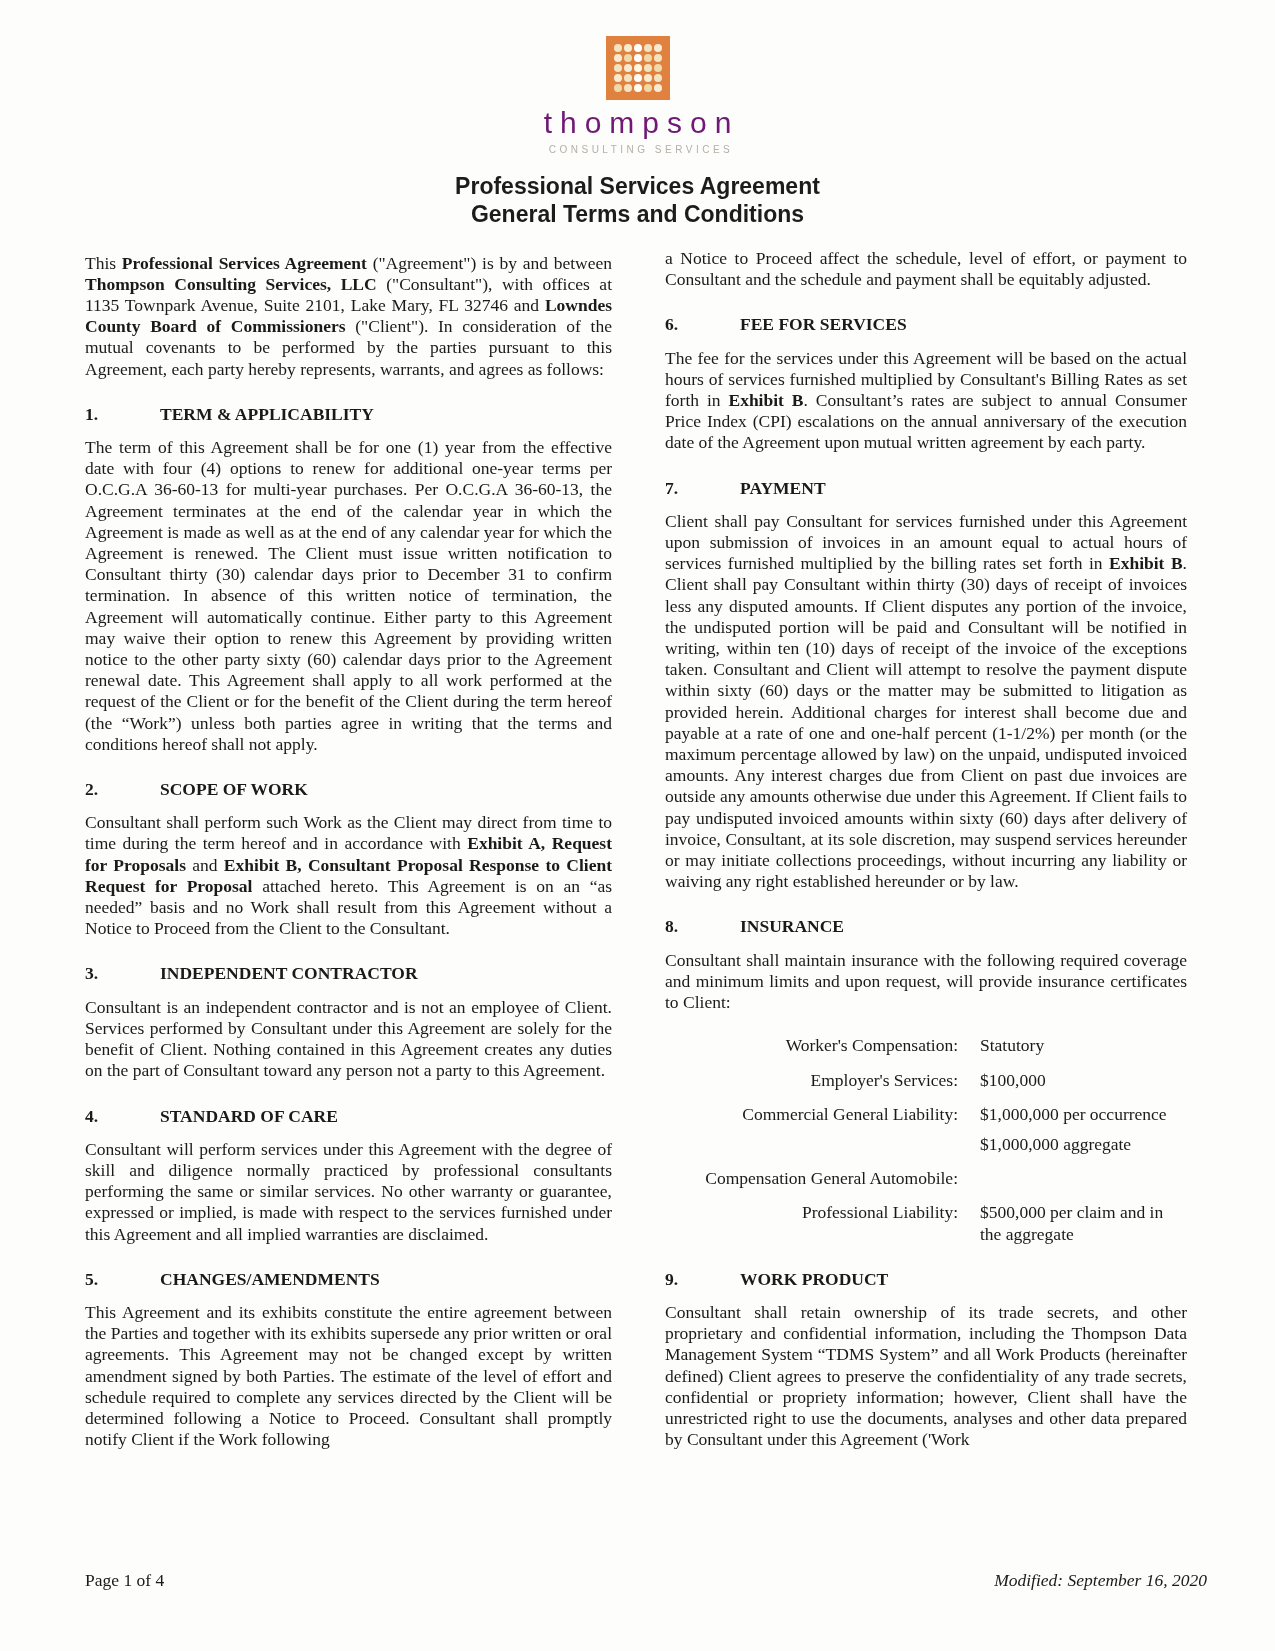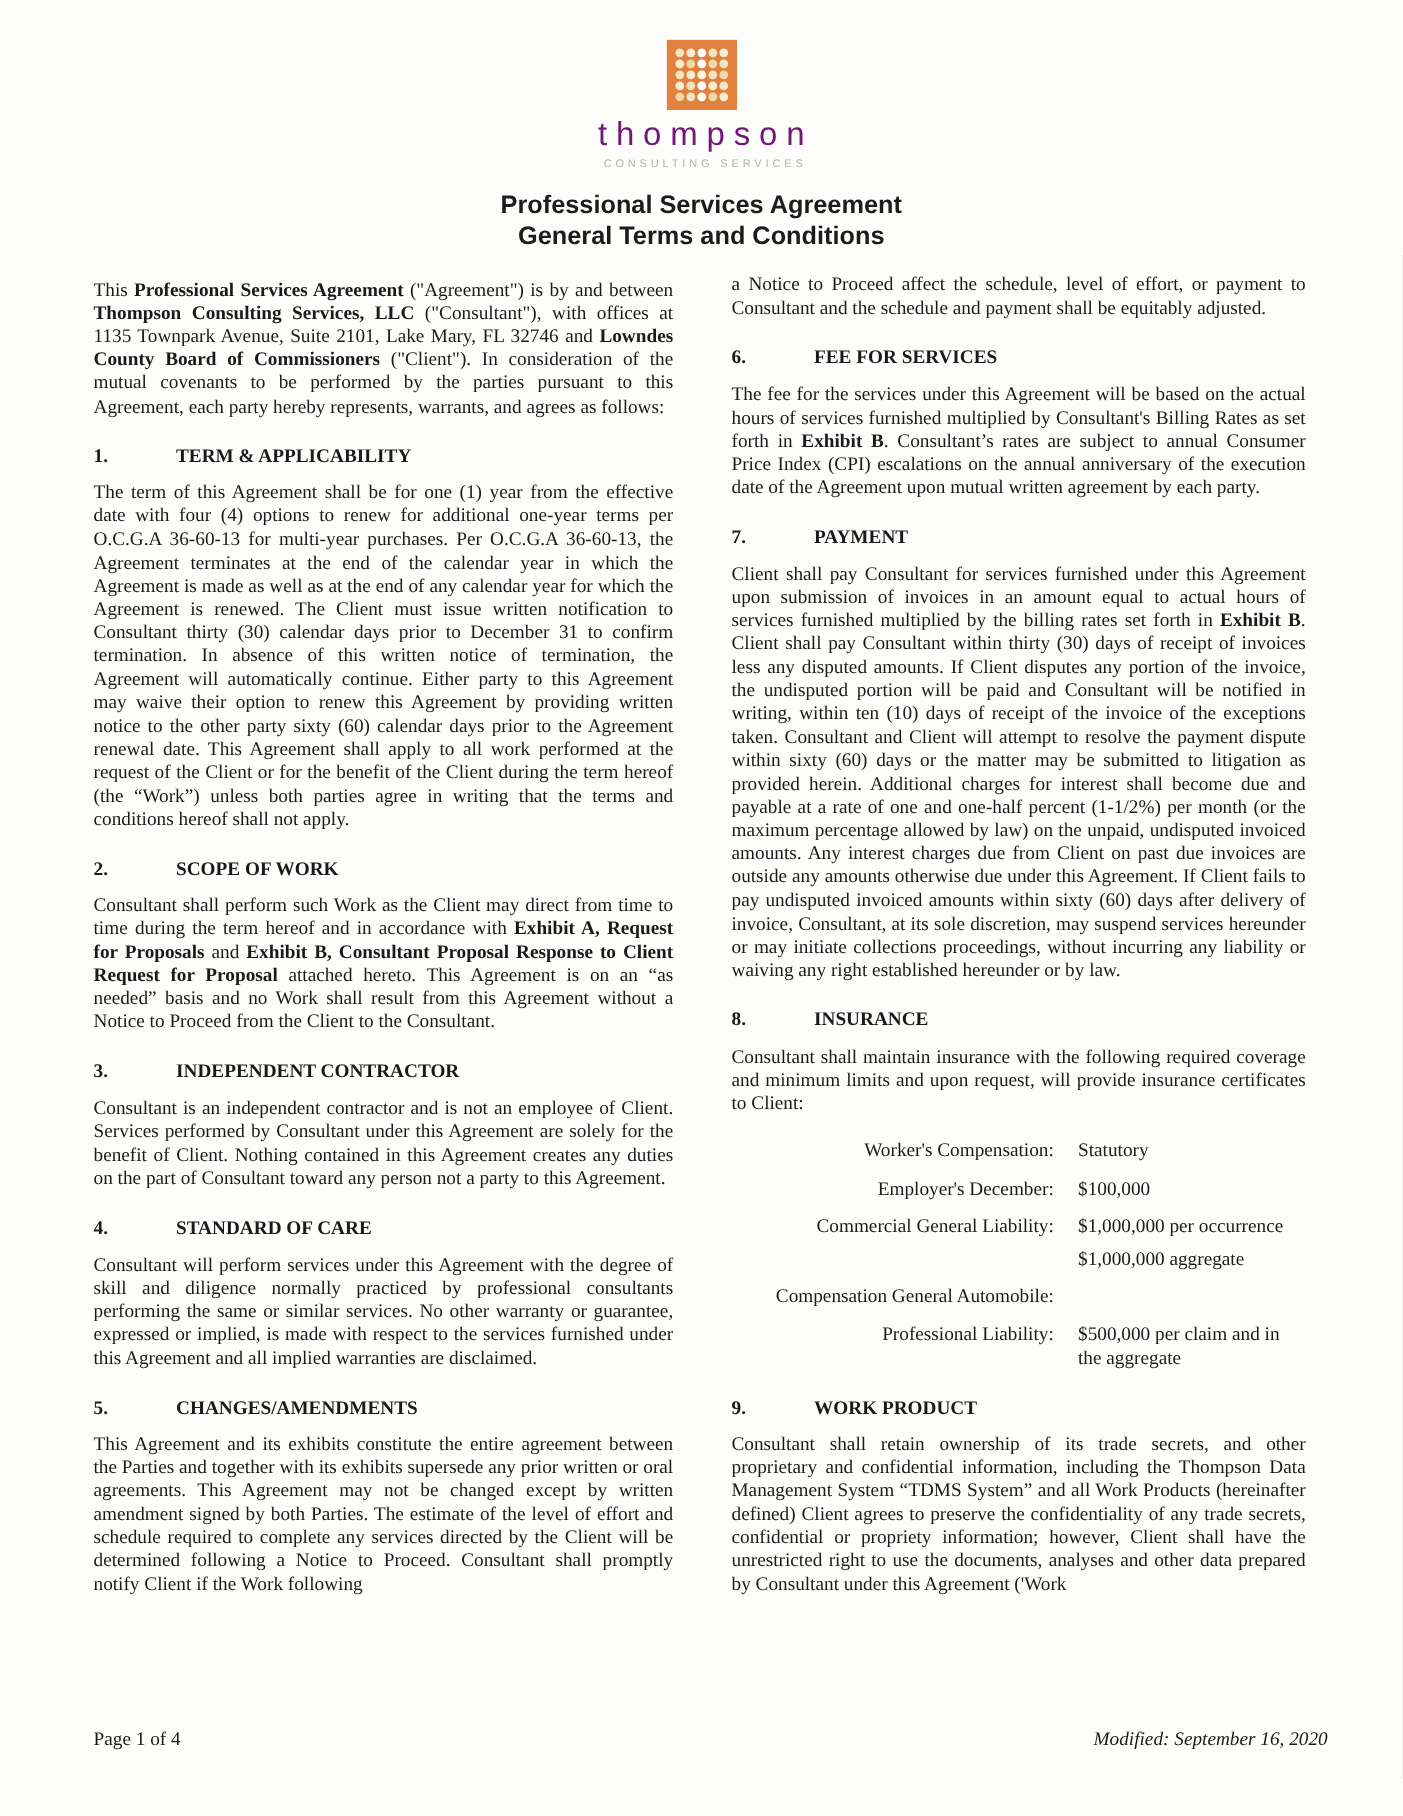--- a/index.html
+++ b/index.html
@@ -112,21 +112,21 @@
         <div class="heading"><span class="hnum">8.</span><span class="htitle">INSURANCE</span></div>
         <p class="body"><span class="seg">Consultant shall maintain insurance with the following required coverage and minimum limits and upon request, will provide insurance certificates to Client:</span></p>
         <div class="ins-table">
           <div class="ins-row">
             <div class="ins-label">Worker's Compensation:</div>
             <div class="ins-values">
               <div class="ins-value">Statutory</div>
             </div>
           </div>
           <div class="ins-row">
-            <div class="ins-label">Employer's December:</div>
+            <div class="ins-label">Employer's Services:</div>
             <div class="ins-values">
               <div class="ins-value">$100,000</div>
             </div>
           </div>
           <div class="ins-row">
             <div class="ins-label">Commercial General Liability:</div>
             <div class="ins-values">
               <div class="ins-value">$1,000,000 per occurrence</div>
               <div class="ins-value">$1,000,000 aggregate</div>
             </div>

